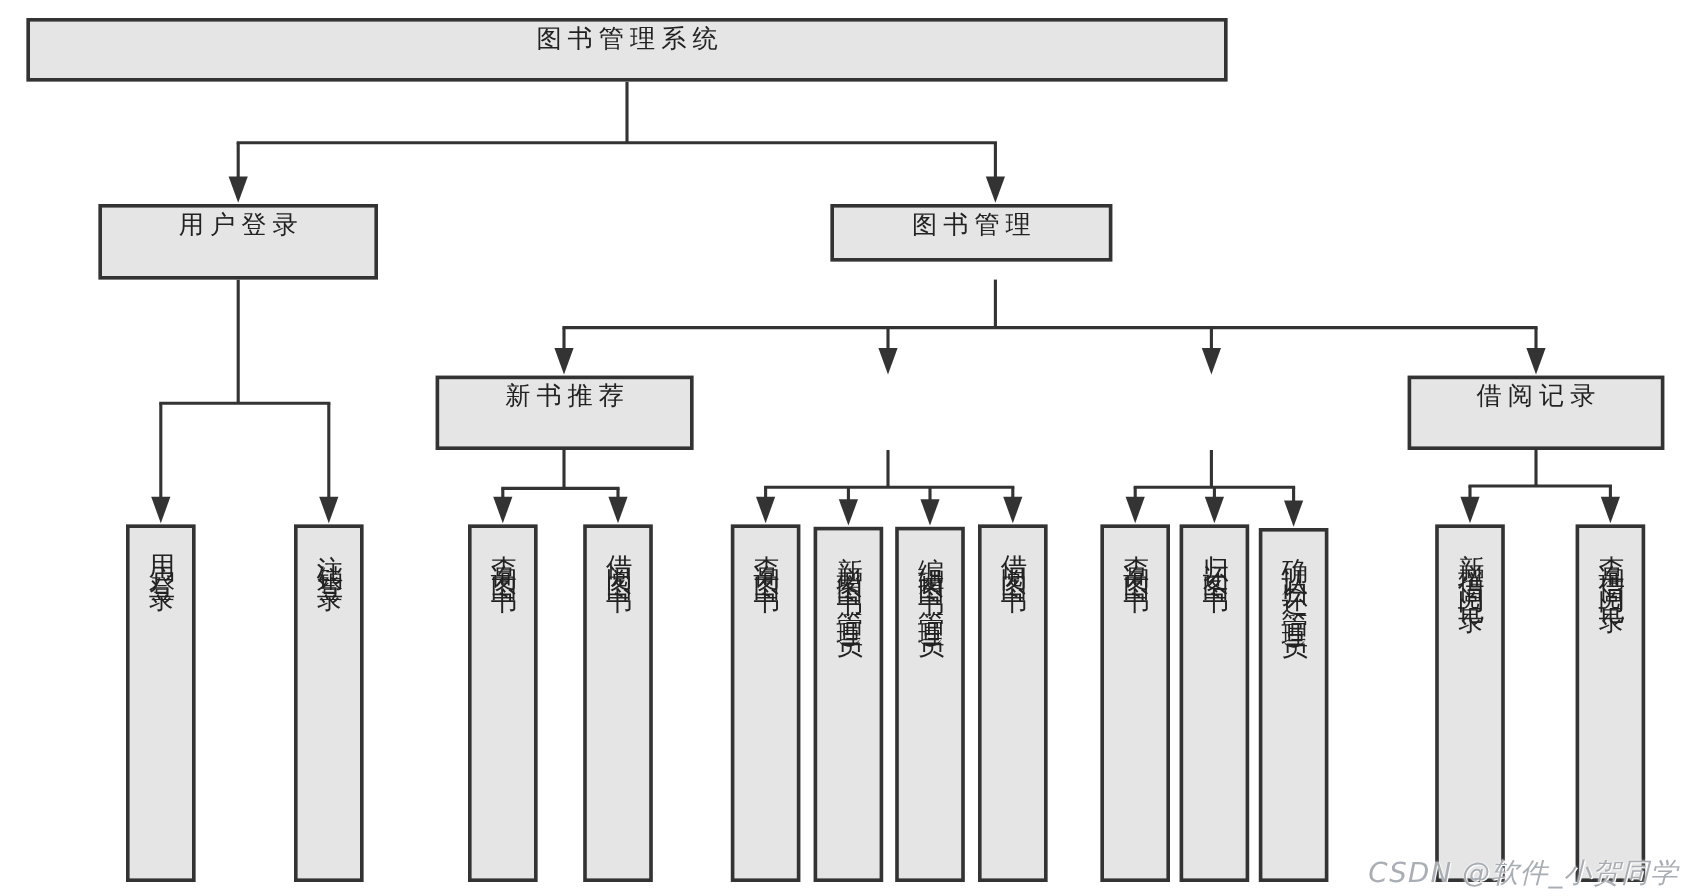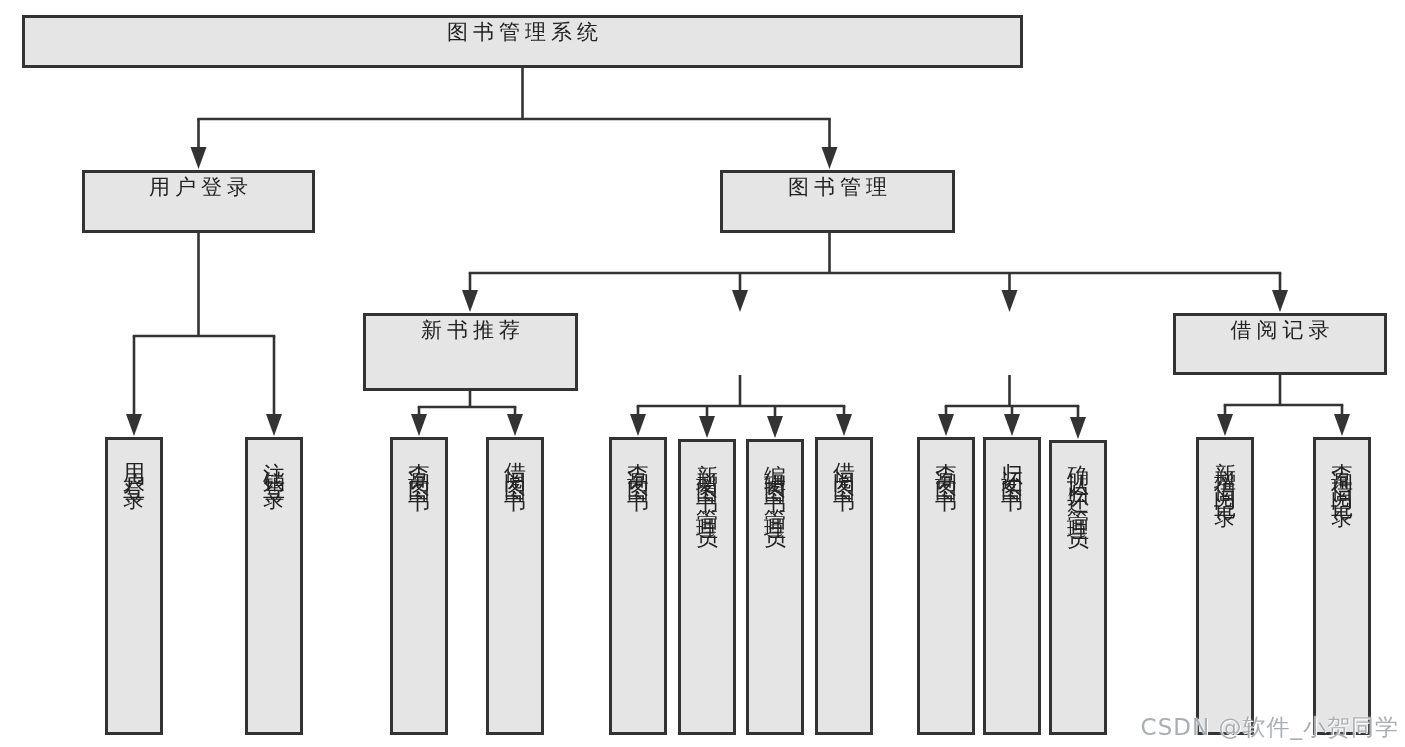--- a/index.html
+++ b/index.html
@@ -61,20 +61,21 @@
   }
   .watermark {
     position: absolute;
     right: 6px;
     bottom: 4px;
     font-size: 23px;
     letter-spacing: 1px;
     color: var(--wm, #a9aeb5);
     text-shadow: 0 0 2px #ffffff, 1px 1px 0 #ffffff;
     white-space: nowrap;
+    font-style: italic;
   }
 </style>
 </head>
 <body>
 
 <div class="canvas" style="--line: #333333; --text: #222222; --bg: #ffffff; --wm: #a9aeb5;">
 
   <svg class="connectors" id="conn" viewBox="0 0 1405 747">
       <line x1="522.5" y1="68" x2="522.5" y2="119"></line>
       <line x1="197.2" y1="119" x2="830.8" y2="119"></line>
@@ -130,25 +131,25 @@
       <polygon points="1334,414 1350,414 1342,436"></polygon>
     </svg>
 
   <div class="box hbox" style="left:22px; top:15px; width:1001px; height:53px;">
     <span class="lbl">图书管理系统</span>
   </div>
 
   <div class="box hbox" style="left:82px; top:170px; width:233px; height:63px;">
     <span class="lbl">用户登录</span>
   </div>
-  <div class="box hbox" style="left:720px; top:170px; width:235px; height:63px;">
+  <div class="box hbox" style="left:692px; top:170px; width:235px; height:48px;">
     <span class="lbl">图书管理</span>
   </div>
 
-  <div class="box hbox" style="left:363px; top:313px; width:215px; height:78px;">
+  <div class="box hbox" style="left:363px; top:313px; width:215px; height:62px;">
     <span class="lbl">新书推荐</span>
   </div>
   <div class="box hbox" style="left:1173px; top:313px; width:214px; height:62px;">
     <span class="lbl">借阅记录</span>
   </div>
 
   <div class="box leaf" style="left:105px; top:437px; width:58px; height:298px;">
     <span class="lbl">用户登录</span>
   </div>
   <div class="box leaf" style="left:245px; top:437px; width:58px; height:298px;">

